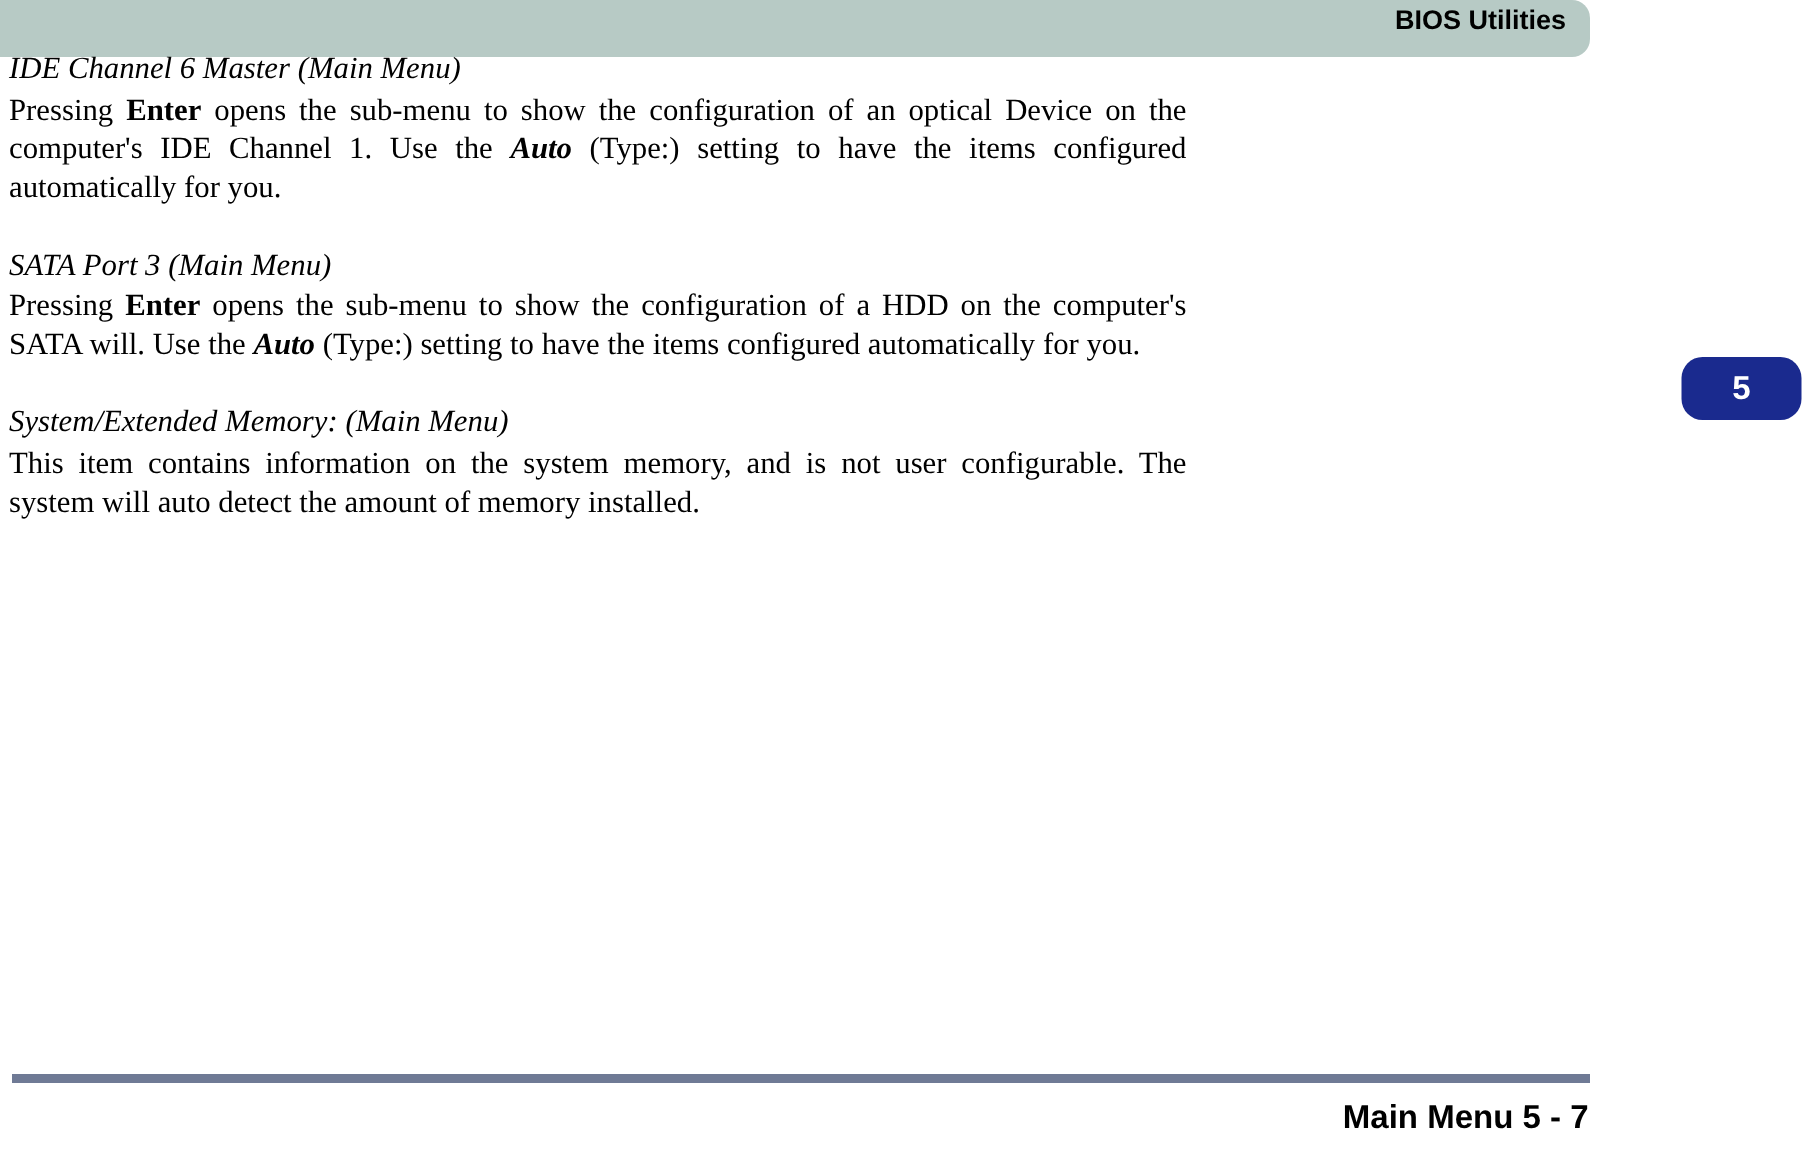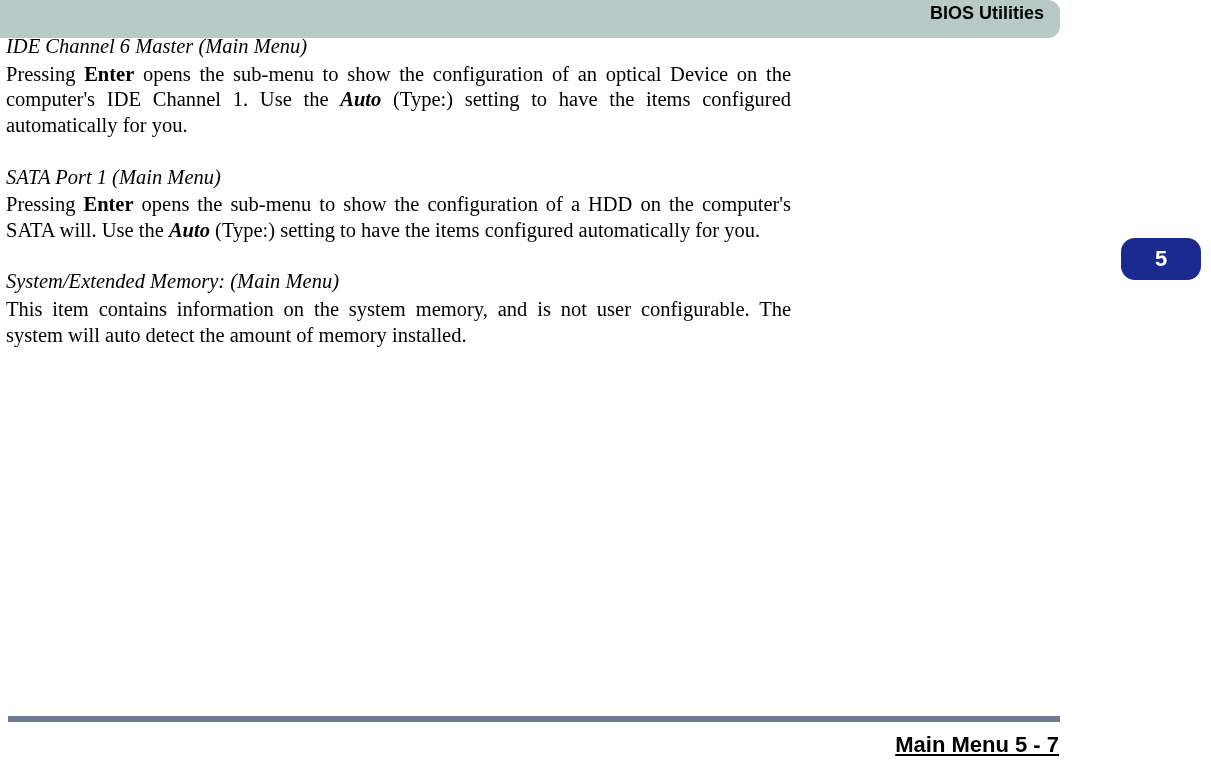--- a/index.html
+++ b/index.html
@@ -67,21 +67,20 @@
     background: #6f7a95;
   }
   .footer-text {
     position: absolute;
     right: 152px;
     bottom: 10px;
     font-family: Arial, Helvetica, sans-serif;
     font-weight: bold;
     font-size: 22px;
     color: #000;
-    text-decoration: underline;
   }
 </style>
 </head>
 <body>
 
 <div class="page">
 
   <div class="header-bar">
     <div class="header-title">BIOS Utilities</div>
   </div>
@@ -92,21 +91,21 @@
 
   <div class="content">
 
     <div class="section-head">IDE Channel 6 Master (Main Menu)</div>
     <div class="para">
       <span>Pressing </span><span class="bold">Enter</span><span> opens the sub-menu to show the configuration of an optical Device on the computer's IDE Channel 1. Use the </span><span class="bi">Auto</span><span> (Type:) setting to have the items configured automatically for you.</span>
     </div>
 
     <div class="gap"></div>
 
-    <div class="section-head">SATA Port 1 (Main Menu)</div>
+    <div class="section-head">SATA Port 3 (Main Menu)</div>
     <div class="para">
       <span>Pressing </span><span class="bold">Enter</span><span> opens the sub-menu to show the configuration of a HDD on the computer's SATA will. Use the </span><span class="bi">Auto</span><span> (Type:) setting to have the items configured automatically for you.</span>
     </div>
 
     <div class="gap"></div>
 
     <div class="section-head">System/Extended Memory: (Main Menu)</div>
     <div class="para">
       <span>This item contains information on the system memory, and is not user configurable. The system will auto detect the amount of memory installed.</span>
     </div>

